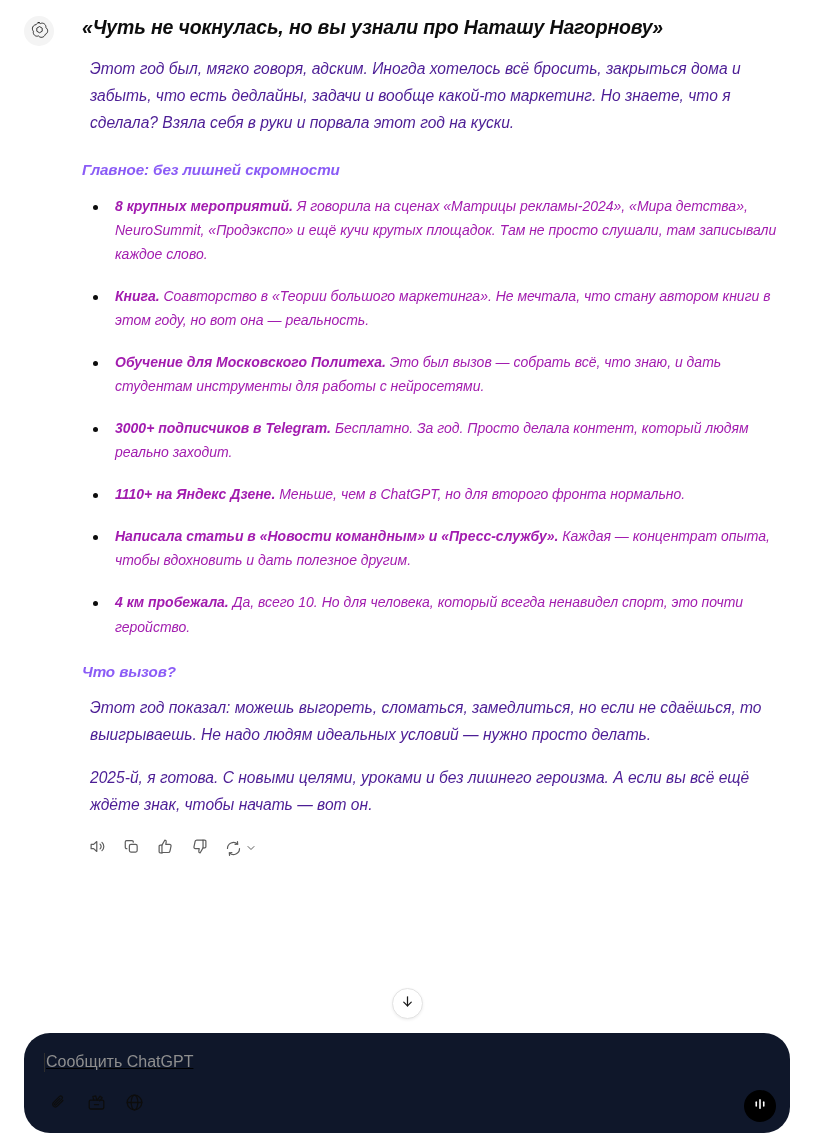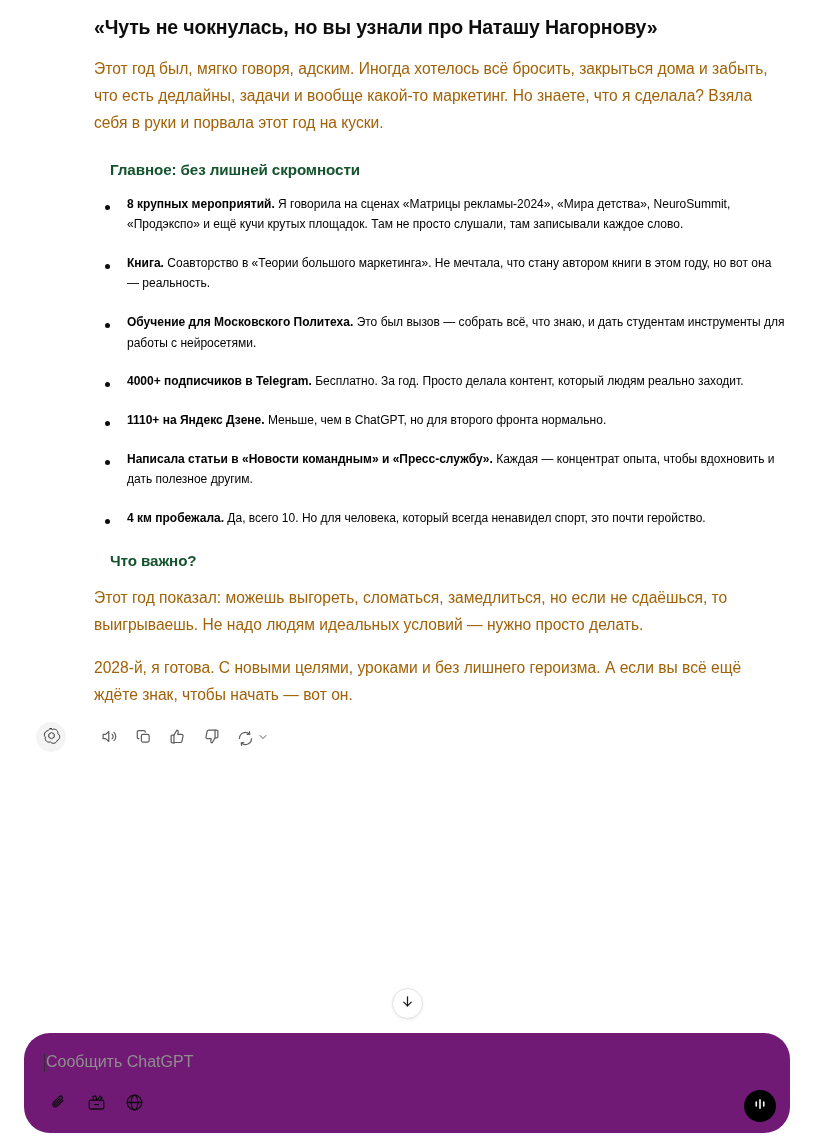--- a/index.html
+++ b/index.html
@@ -17,22 +17,23 @@
     position: relative;
     width: 814px;
     height: 1147px;
     background: #ffffff;
     overflow: hidden;
   }
 
   
   .message-row {
     display: flex;
-    align-items: flex-end;
-    padding: 14px 20px 0 36px;
+    align-items: flex-start;
+    padding: 14px 20px 0 24px;
+    font-style: italic;
   }
 
   .avatar {
     flex: 0 0 auto;
     width: 30px;
     height: 30px;
     border-radius: 50%;
     background: #f4f4f4;
     display: flex;
     align-items: center;
@@ -53,46 +54,46 @@
     font-weight: 700;
     line-height: 1.35;
     margin: 0 0 16px 0;
     letter-spacing: -0.15px;
     color: #0d0d0d;
   }
 
   .para {
     font-size: 15.6px;
     line-height: 1.72;
-    margin: 0 0 16px 0;
-    color: #a16207;
+    margin: 0 0 16px 8px;
+    color: #4c1d95;
   }
 
   .subhead {
     font-size: 15.2px;
     font-weight: 700;
     line-height: 1.5;
-    margin: 22px 0 12px 16px;
-    color: #14532d;
+    margin: 22px 0 12px 0;
+    color: #8b5cf6;
     letter-spacing: -0.1px;
   }
 
   ul.bullets {
     list-style: none;
     margin: 0 0 6px 0;
     padding: 0;
   }
 
   ul.bullets li {
     position: relative;
     padding-left: 33px;
     margin-bottom: 18px;
-    font-size: 12px;
+    font-size: 14px;
     line-height: 1.72;
-    color: #000000;
+    color: #a21caf;
   }
 
   ul.bullets li::before {
     content: "";
     position: absolute;
     left: 11px;
     top: 11px;
     width: 5px;
     height: 5px;
     background: #0d0d0d;
@@ -161,24 +162,25 @@
     position: absolute;
     left: 0;
     right: 0;
     bottom: 0;
     padding: 0 24px 14px 24px;
     background: #ffffff;
   }
 
   .composer {
     position: relative;
-    background: #701a75;
+    background: #0f172a;
     border-radius: 26px;
     padding: 17px 16px 12px 20px;
     min-height: 100px;
+    text-decoration: underline;
   }
 
   .composer-input-line {
     display: flex;
     align-items: center;
     min-height: 24px;
     margin-bottom: 16px;
   }
 
   .caret {
@@ -260,37 +262,37 @@
         <li>
           <span class="lead">8 крупных мероприятий.</span><span> Я говорила на сценах «Матрицы рекламы-2024», «Мира детства», NeuroSummit, «Продэкспо» и ещё кучи крутых площадок. Там не просто слушали, там записывали каждое слово.</span>
         </li>
         <li>
           <span class="lead">Книга.</span><span> Соавторство в «Теории большого маркетинга». Не мечтала, что стану автором книги в этом году, но вот она — реальность.</span>
         </li>
         <li>
           <span class="lead">Обучение для Московского Политеха.</span><span> Это был вызов — собрать всё, что знаю, и дать студентам инструменты для работы с нейросетями.</span>
         </li>
         <li>
-          <span class="lead">4000+ подписчиков в Telegram.</span><span> Бесплатно. За год. Просто делала контент, который людям реально заходит.</span>
+          <span class="lead">3000+ подписчиков в Telegram.</span><span> Бесплатно. За год. Просто делала контент, который людям реально заходит.</span>
         </li>
         <li>
           <span class="lead">1110+ на Яндекс Дзене.</span><span> Меньше, чем в ChatGPT, но для второго фронта нормально.</span>
         </li>
         <li>
           <span class="lead">Написала статьи в «Новости командным» и «Пресс-службу».</span><span> Каждая — концентрат опыта, чтобы вдохновить и дать полезное другим.</span>
         </li>
         <li>
           <span class="lead">4 км пробежала.</span><span> Да, всего 10. Но для человека, который всегда ненавидел спорт, это почти геройство.</span>
         </li>
       </ul>
 
 
-      <h2 class="subhead">Что важно?</h2>
+      <h2 class="subhead">Что вызов?</h2>
       <p class="para">Этот год показал: можешь выгореть, сломаться, замедлиться, но если не сдаёшься, то выигрываешь. Не надо людям идеальных условий — нужно просто делать.</p>
-      <p class="para">2028-й, я готова. С новыми целями, уроками и без лишнего героизма. А если вы всё ещё ждёте знак, чтобы начать — вот он.</p>
+      <p class="para">2025-й, я готова. С новыми целями, уроками и без лишнего героизма. А если вы всё ещё ждёте знак, чтобы начать — вот он.</p>
 
       <div class="actions">
 
         <div class="action-btn">
           <span>
             <svg width="17" height="17" viewBox="0 0 24 24" fill="none" stroke="currentColor" stroke-width="1.7" stroke-linecap="round" stroke-linejoin="round">
               <path d="M11 5 6.5 9H3v6h3.5L11 19z"></path>
               <path d="M15.6 8.6a4.5 4.5 0 0 1 0 6.8"></path>
               <path d="M18.3 6.1a8 8 0 0 1 0 11.8"></path>
             </svg>

